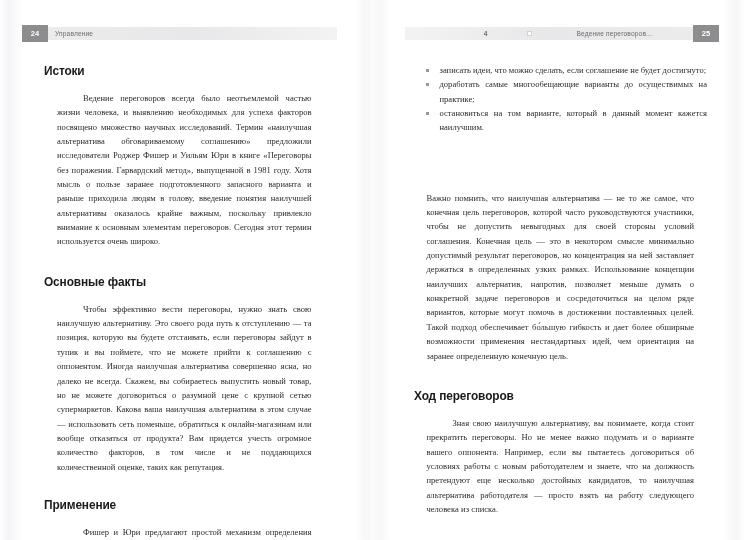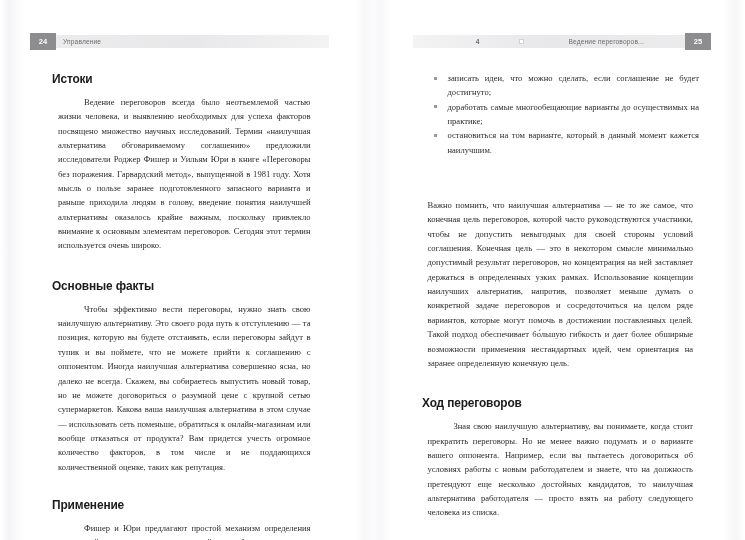--- a/index.html
+++ b/index.html
@@ -47,21 +47,21 @@
     width: 34px; height: 100%;
     background: linear-gradient(to right, #ffffff 0%, #f7f7f9 25%, #fbfbfc 50%, #f8f8fa 75%, #ffffff 100%);
     pointer-events: none;
   }
 
   .page {
     position: relative;
     width: 372.5px;
     height: 430px;
     box-sizing: border-box;
-    padding: 16px;
+    padding: 8px;
   }
 
   
   .runhead {
     position: relative;
     height: 17px;
     margin-top: 17px;
     display: flex;
     align-items: stretch;
     font-family: "Liberation Sans", sans-serif;
@@ -139,34 +139,34 @@
     color: #1b1b1e;
     margin: 0 0 9px 0;
     letter-spacing: -0.15px;
     transform: scaleX(0.93);
     transform-origin: left center;
   }
   h2.head.gap  { margin-top: 25px; }
   h2.head.gap2 { margin-top: 23px; }
 
   p.body {
-    margin: 6px;
+    margin: 13px;
     font-size: 8.55px;
     line-height: 14.35px;
     color: #2b2b2f;
     text-align: justify;
     text-justify: inter-word;
     word-spacing: .2px;
     text-indent: 26px;
   }
   p.body.noind { text-indent: 0; }
   p.body + p.body { margin-top: 0; }
 
   ul.bullets {
-    margin: 0 0 8px 0;
+    margin: 0 0 16px 0;
     padding: 0;
     list-style: none;
   }
   ul.bullets li {
     position: relative;
     font-size: 8.55px;
     line-height: 14.35px;
     color: #2b2b2f;
     text-align: justify;
     padding-left: 26px;

